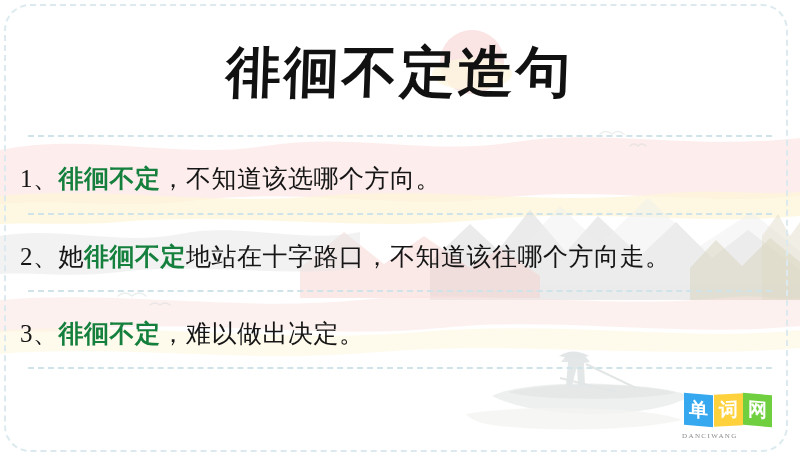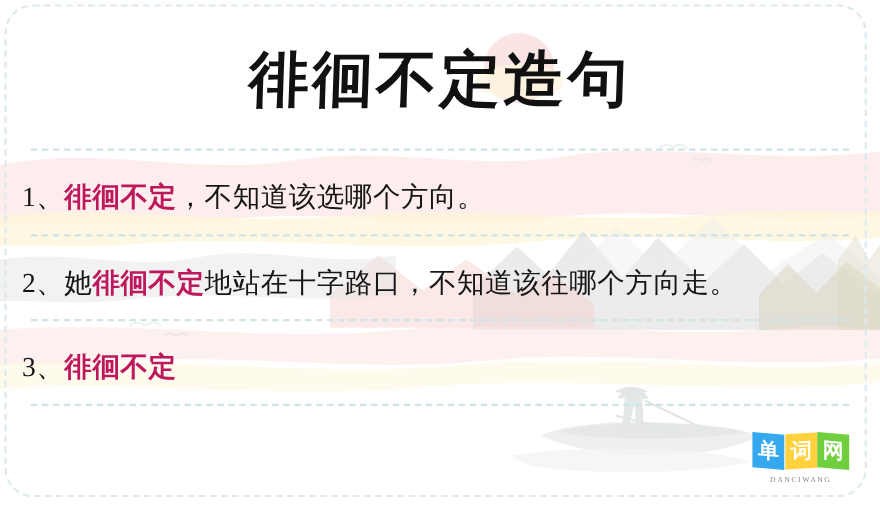--- a/index.html
+++ b/index.html
@@ -79,21 +79,21 @@
     display: flex;
     align-items: center;
     z-index: 4;
     font-family: "Liberation Serif", "DejaVu Serif", serif;
     font-size: 25px;
     color: #161616;
     letter-spacing: 0.5px;
     white-space: nowrap;
   }
   .sentence .hl {
-    color: #be185d;
+    color: #15803d;
     font-weight: 700;
   }
 
   
   #logo {
     position: absolute;
     left: 682px;
     top: 394px;
     width: 92px;
     height: 50px;
@@ -118,21 +118,20 @@
     color: #ffffff;
   }
   .tile-1 { left: 2px;  background: #35a8f0; transform: skewY(5deg); }
   .tile-2 { left: 32px; background: #ffd23d; transform: skewY(-3deg); }
   .tile-3 { left: 61px; background: #6fcf3f; transform: skewY(5deg); }
   #logo-sub {
     position: absolute;
     top: 38px;
     left: 0;
     width: 92px;
-    text-align: center;
     font-family: "Liberation Serif", "DejaVu Serif", serif;
     font-size: 7px;
     letter-spacing: 1.4px;
     color: #8a8a8a;
   }
 </style>
 </head>
 <body>
 
 <div id="page">
@@ -197,20 +196,21 @@
   <div class="sentence" style="top:228px">
     <span>2、</span>
     <span>她</span>
     <span class="hl">徘徊不定</span>
     <span>地站在十字路口，不知道该往哪个方向走。</span>
   </div>
 
   <div class="sentence" style="top:305px">
     <span>3、</span>
     <span class="hl">徘徊不定</span>
+    <span>，难以做出决定。</span>
   </div>
 
   <div id="logo">
     <div id="logo-tiles">
       <div class="tile tile-1">单</div>
       <div class="tile tile-2">词</div>
       <div class="tile tile-3">网</div>
     </div>
     <div id="logo-sub">DANCIWANG</div>
   </div>

